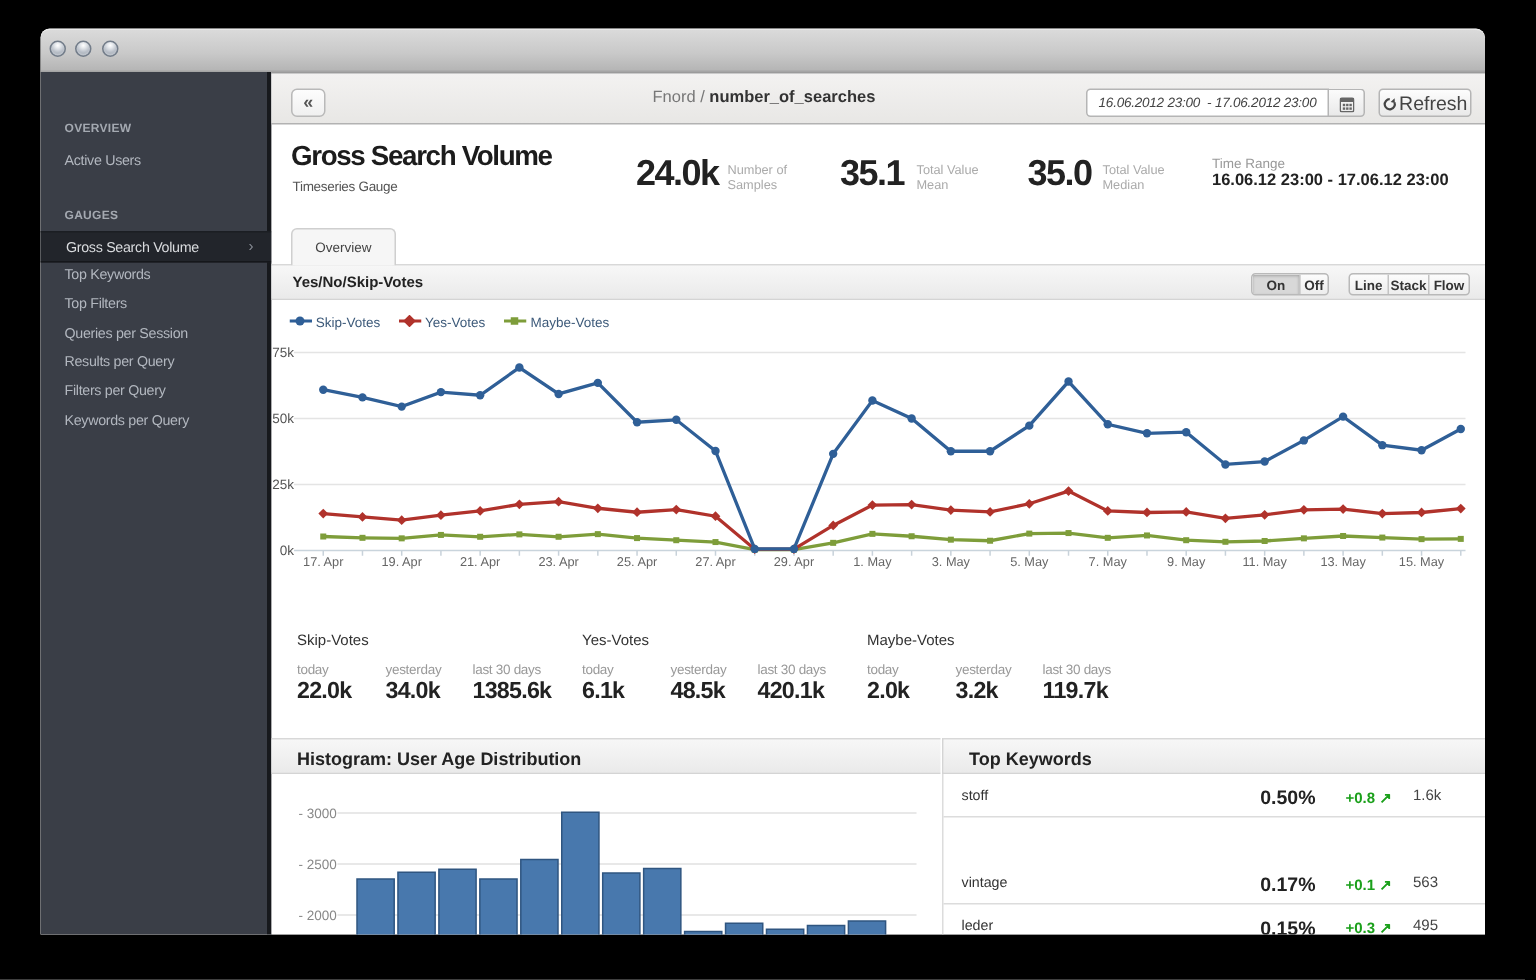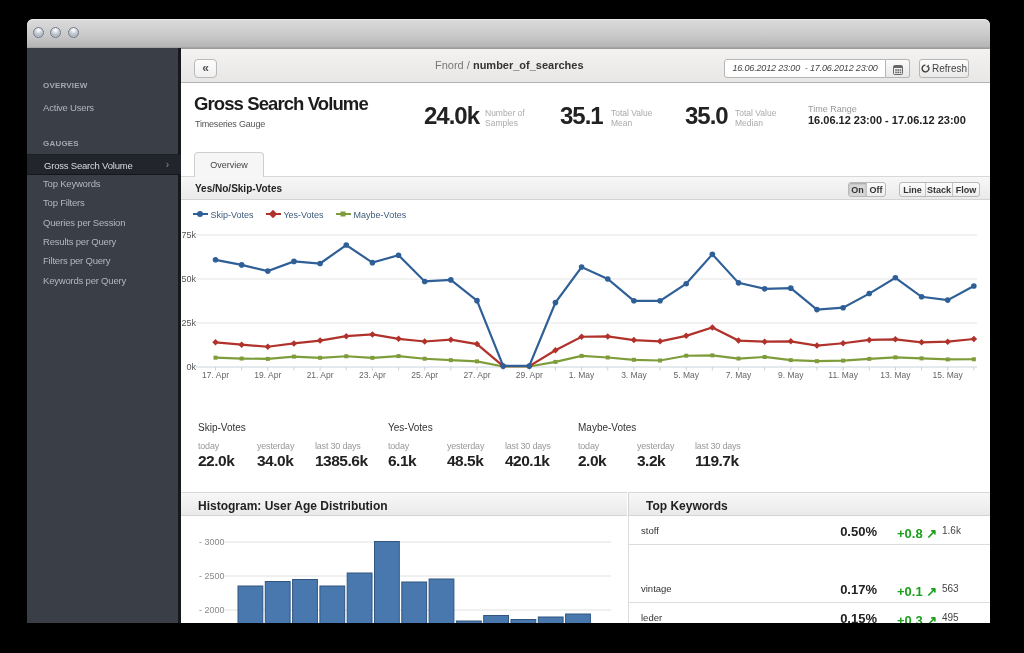--- a/index.html
+++ b/index.html
@@ -32,23 +32,23 @@
     text-align:center; font-size:12px; font-weight:bold; color:#555; line-height:17px;}
   #crumb { position:absolute; left:254px; top:10px; font-size:11px; color:#777; }
   #crumb b { color:#333; }
   #daterange { position:absolute; left:543px; top:10px; width:186px; height:19px; }
   #dr-input { position:absolute; left:0; top:0; width:162px; height:19px; background:#fff;
     border:1px solid #b5b5b5; border-radius:3px 0 0 3px; font-size:9px; letter-spacing:-0.15px; font-style:italic;
     color:#444; line-height:17px; text-align:center; }
   #dr-btn { position:absolute; right:0; top:0; width:24px; height:19px;
     background:linear-gradient(#fbfbfb,#e9e9e9); border:1px solid #b5b5b5; border-left:none;
     border-radius:0 3px 3px 0; text-align:center; font-size:10px; line-height:17px; color:#555;}
-  #refresh { position:absolute; left:738px; top:10px; width:50px; height:19px;
+  #refresh { position:absolute; left:738px; top:10px; width:62px; height:19px;
     background:linear-gradient(#fdfdfd,#e9e9e9); border:1px solid #b5b5b5; border-radius:3px;
-    font-size:10px; color:#444; text-align:center; line-height:18px; }
+    font-size:13px; color:#444; text-align:center; line-height:18px; }
   h1 { position:absolute; left:13px; top:45px; font-size:18.5px; color:#1c1c1c; letter-spacing:-0.9px;}
   #subtitle { position:absolute; left:14px; top:71px; font-size:9px; letter-spacing:-0.2px; color:#555; }
   .big { position:absolute; font-size:24px; font-weight:bold; color:#222; top:54px; letter-spacing:-1px;}
   .biglab { position:absolute; font-size:8.5px; color:#aaa; top:60px; line-height:1.2; }
   #trlab { position:absolute; left:627px; top:56px; font-size:9px; color:#999; }
   #trval { position:absolute; left:627px; top:66px; font-size:11px; font-weight:bold; color:#222; }
   #tab { position:absolute; left:13px; top:104px; width:70px; height:25px; z-index:2;
     background:#f6f6f6; border:1px solid #cfcfcf; border-bottom:none; border-radius:4px 4px 0 0;
     font-size:9px; color:#444; text-align:center; line-height:24px; }
   .phead { position:absolute; left:0; width:100%; height:24px;
@@ -75,21 +75,21 @@
   #ph4 { position:absolute; left:447px; top:444px; right:0; height:24px;
     background:linear-gradient(#f7f7f7,#eaeaea); border-top:1px solid #d8d8d8; border-bottom:1px solid #d4d4d4;
     border-left:1px solid #d4d4d4; }
   #ph4 .pt { left:17px; }
   #kwtable { position:absolute; left:447px; top:468px; right:0; bottom:0;
     border-left:1px solid #dcdcdc; }
   .kwrow { position:absolute; left:0; width:100%; height:29px; border-bottom:1px solid #dcdcdc; }
   .kw { position:absolute; left:12px; top:9px; font-size:9.5px; color:#333; }
   .kwp { position:absolute; left:170px; width:78px; top:8px; font-size:13px; font-weight:bold;
     color:#222; text-align:right; }
-  .kwg { position:absolute; left:268px; top:10px; font-size:13px; font-weight:bold; color:#1ba01b; }
+  .kwg { position:absolute; left:268px; top:10px; font-size:10px; font-weight:bold; color:#1ba01b; }
   .kwc { position:absolute; left:313px; top:9px; font-size:10px; color:#444; }
 </style>
 </head>
 <body>
 <div id="window">
   <div id="titlebar">
     <div class="tl" style="left:5.5px"></div>
     <div class="tl" style="left:23px"></div>
     <div class="tl" style="left:40.5px"></div>
   </div>
@@ -137,21 +137,21 @@
     <div class="big" style="left:379px">35.1</div>
     <div class="biglab" style="left:430px">Total Value<br>Mean</div>
     <div class="big" style="left:504px">35.0</div>
     <div class="biglab" style="left:554px">Total Value<br>Median</div>
     <div id="trlab">Time Range</div>
     <div id="trval">16.06.12 23:00 - 17.06.12 23:00</div>
     <div id="tab">Overview</div>
     <div class="phead" id="ph1">
         <span class="pt">Yes/No/Skip-Votes</span>
       <div class="btngroup" style="right:104px">
-          <div class="act" style="width:18px">On</div>
+          <div class="act" style="width:32px">On</div>
           <div style="width:18px">Off</div>
         </div>
       <div class="btngroup" style="right:10px">
           <div style="width:26px">Line</div>
           <div style="width:27px">Stack</div>
           <div style="width:26px">Flow</div>
         </div>
     </div>
     <div id="legend">
       <span><svg width="15" height="8">

